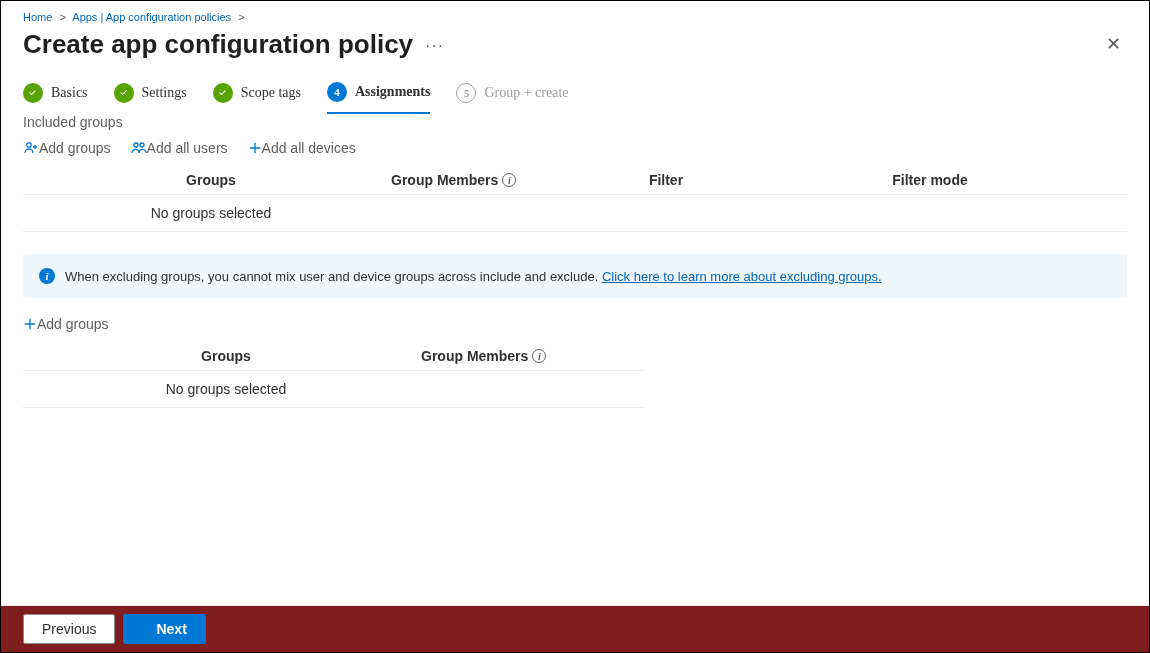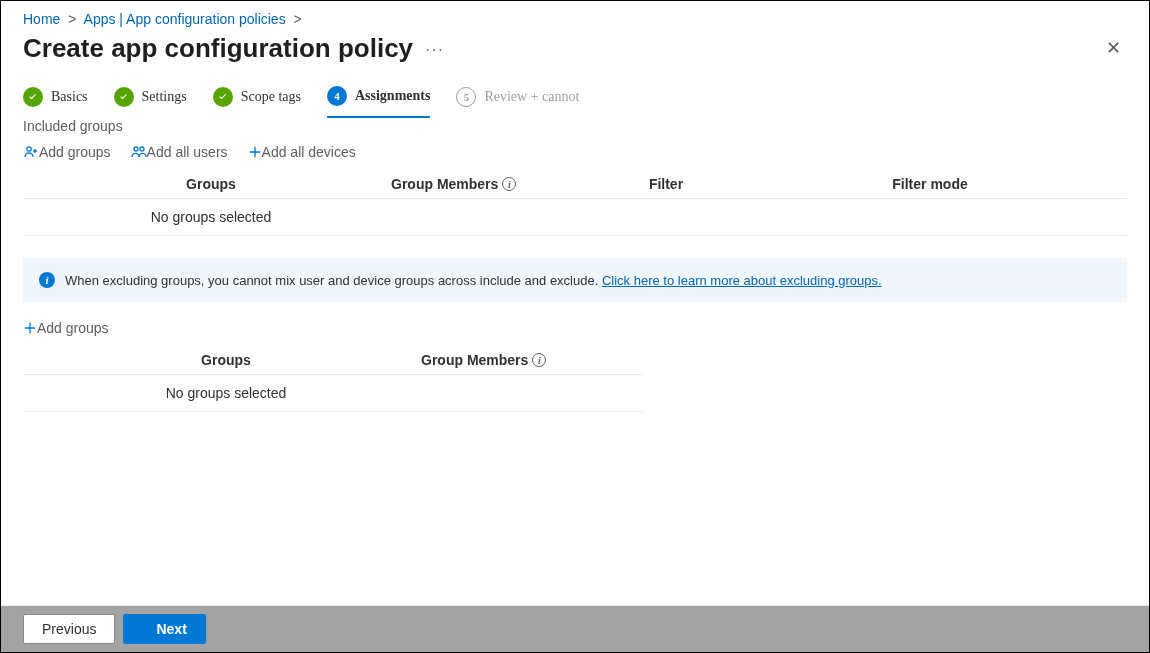--- a/index.html
+++ b/index.html
@@ -1,19 +1,19 @@
 <!DOCTYPE html>
 <html><head>
 <meta charset="utf-8">
 <style>
   * { box-sizing: border-box; }
   html, body { margin: 0; padding: 0; font-family: "Segoe UI", Arial, sans-serif; font-size: 14px; color: #323130; }
   .frame { width: 1150px; height: 653px; border: 1px solid #000; position: relative; background: #fff; overflow: hidden; }
   .content { padding: 10px 22px 0 22px; }
-  .breadcrumb { font-size: 14px; color: #605e5c; margin-bottom: 6px; }
+  .breadcrumb { font-size: 11px; color: #605e5c; margin-bottom: 6px; }
   .breadcrumb a { color: #0066b4; text-decoration: none; cursor: pointer; }
   .breadcrumb .sep { color: #605e5c; margin: 0 4px; }
   .title-row { display: flex; align-items: center; justify-content: space-between; }
   .title-left { display: flex; align-items: center; gap: 12px; }
   h1 { font-size: 26px; font-weight: 600; margin: 0 0 8px 0; color: #201f1e; }
   .ellipsis { color: #605e5c; font-size: 16px; letter-spacing: 1px; cursor: pointer; margin-top:-6px;}
   .close-x { font-size: 18px; color: #605e5c; cursor: pointer; padding: 6px; margin-top:-10px;}
   .steps { display: flex; gap: 26px; margin-top: 14px; border-bottom: 0; font-family: Liberation Serif, serif; }
   .step { display: flex; align-items: center; gap: 8px; padding-bottom: 10px; }
   .step.active { border-bottom: 2px solid #0078d4; }
@@ -37,21 +37,21 @@
   .th.members { flex: 0 0 200px; display:flex; align-items:center; gap:4px;}
   .th.filter { flex: 0 0 150px; }
   .th.mode { flex: 1; }
   .trow { display: flex; padding: 10px 8px; border-bottom: 1px solid #edebe9; }
   .td { font-size: 14px; color: #323130; }
   .td.groups { flex: 0 0 360px; }
   .info-icon { width:14px; height:14px; border:1px solid #605e5c; border-radius:50%; display:inline-flex; align-items:center; justify-content:center; font-size:10px; color:#605e5c; font-style: italic; font-family: serif;}
   .info-banner { background: #eff6fc; padding: 14px 16px; display: flex; align-items: center; gap: 10px; font-size: 13px; color: #323130; margin-top: 4px;}
   .info-banner .info-dot { width:16px; height:16px; background:#0078d4; color:#fff; border-radius:50%; display:inline-flex; align-items:center; justify-content:center; font-size:11px; font-weight:bold; font-style: italic; font-family: serif;}
   .info-banner a { color: #0066b4; text-decoration: underline; cursor:pointer;}
-  .footer { position: absolute; left: 0; right: 0; bottom: 0; border-top: 1px solid #edebe9; padding: 8px 22px; display: flex; gap: 8px; background:#a3a3a3;}
+  .footer { position: absolute; left: 0; right: 0; bottom: 0; border-top: 1px solid #edebe9; padding: 8px 22px; display: flex; gap: 8px; background:#7f1d1d;}
   .btn { padding: 6px 18px; font-size: 14px; border-radius: 2px; cursor: pointer; }
   .btn.secondary { background: #fff; border: 1px solid #8a8886; color: #323130; }
   .btn.primary { background: #0078d4; border: 1px solid #0078d4; color: #fff; font-weight: 600; padding-left: 32px; }
   .excluded-table { width: 620px; }
   .excluded-table .th.members { flex: 1; }
   .excluded-table .th.groups { flex: 0 0 390px; }
   .excluded-table .td.groups { flex: 0 0 390px; }
   .spacer { height: 18px; }
 </style>
 </head>
@@ -99,21 +99,21 @@
             </svg>
           </span>
         <span class="step-label">Scope tags</span>
       </div>
       <div class="step active">
         <span class="step-num">4</span>
         <span class="step-label">Assignments</span>
       </div>
       <div class="step pending">
         <span class="step-num">5</span>
-        <span class="step-label">Review + cannot</span>
+        <span class="step-label">Group + create</span>
       </div>
     </div>
 
     <div class="section-title">Included groups</div>
 
     <div class="toolbar">
       <div class="tool-btn">
         <span class="icon">
             <svg width="16" height="16" viewBox="0 0 16 16">
               <circle cx="6" cy="5" r="2.2" fill="none" stroke="#0078d4" stroke-width="1.3"></circle>

